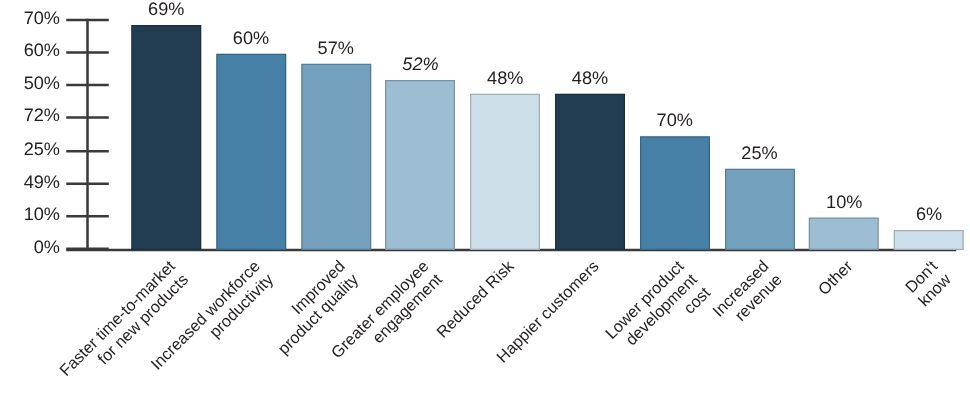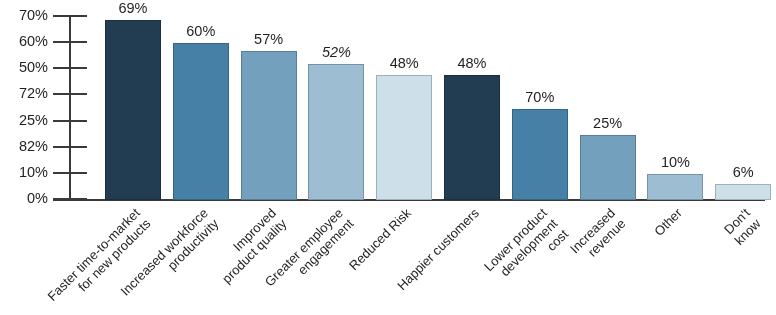--- a/index.html
+++ b/index.html
@@ -122,21 +122,21 @@
         <div class="tick" style="top: 145.714px;"></div>
         <div class="tick" style="top: 119.571px;"></div>
         <div class="tick" style="top: 93.4286px;"></div>
         <div class="tick" style="top: 67.2857px;"></div>
         <div class="tick" style="top: 41.1429px;"></div>
         <div class="tick" style="top: 15px;"></div>
       </div>
     <div id="tick-labels">
         <div class="tick-label" style="top: 191px;">0%</div>
         <div class="tick-label" style="top: 164.857px;">10%</div>
-        <div class="tick-label" style="top: 138.714px;">82%</div>
+        <div class="tick-label" style="top: 138.714px;">49%</div>
         <div class="tick-label" style="top: 112.571px;">25%</div>
         <div class="tick-label" style="top: 86.4286px;">72%</div>
         <div class="tick-label" style="top: 60.2857px; margin-left: 32px;">50%</div>
         <div class="tick-label" style="top: 34.1429px;">60%</div>
         <div class="tick-label" style="top: 8px;">70%</div>
       </div>
   </div>
 
   <div class="bars-layer" id="bars-layer">
       <div class="bar" title="Faster time-to-market for new products 69%" style="left: 105px; width: 56px; height: 180.386px; background: rgb(34, 61, 82);"></div>

